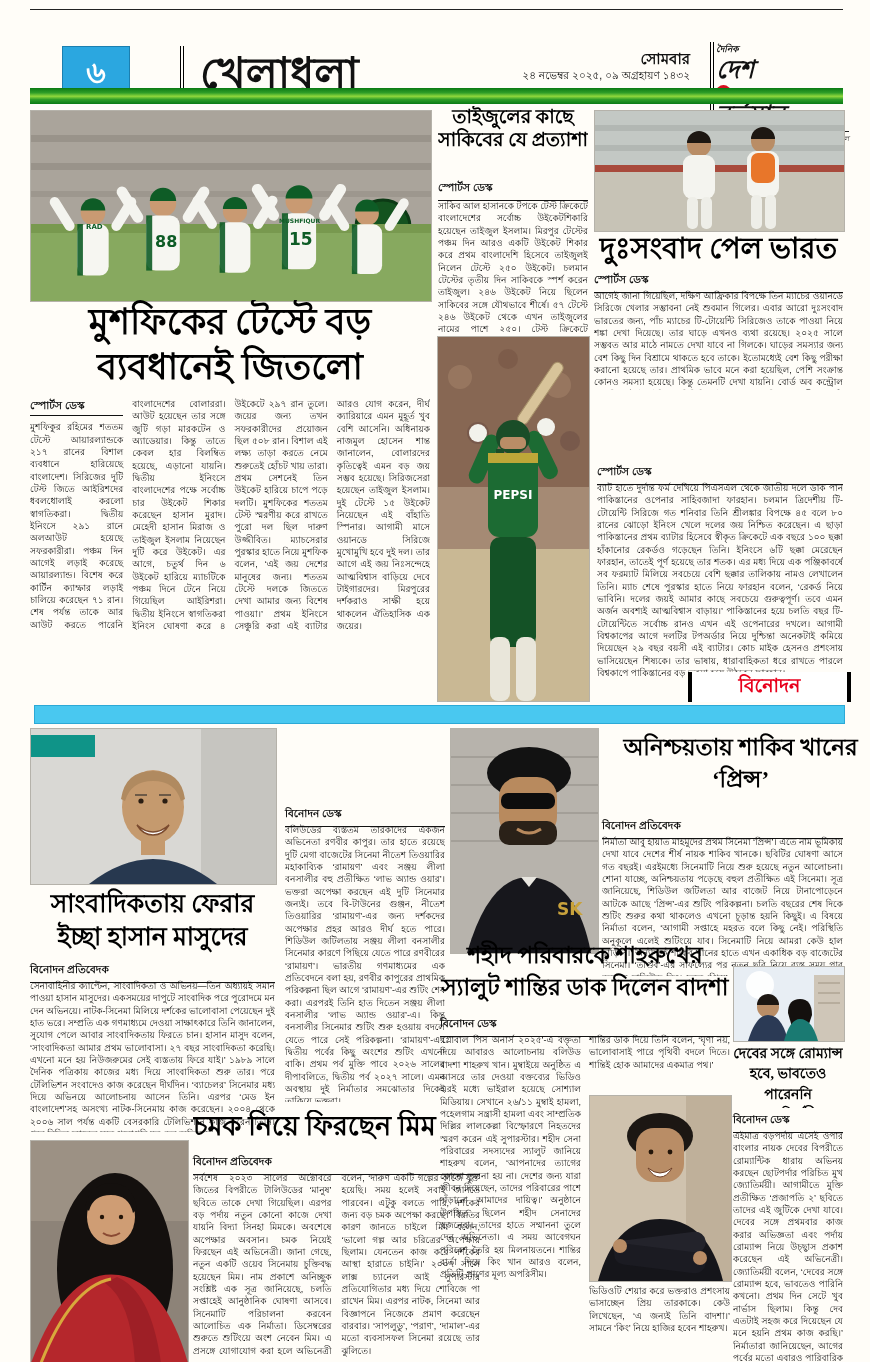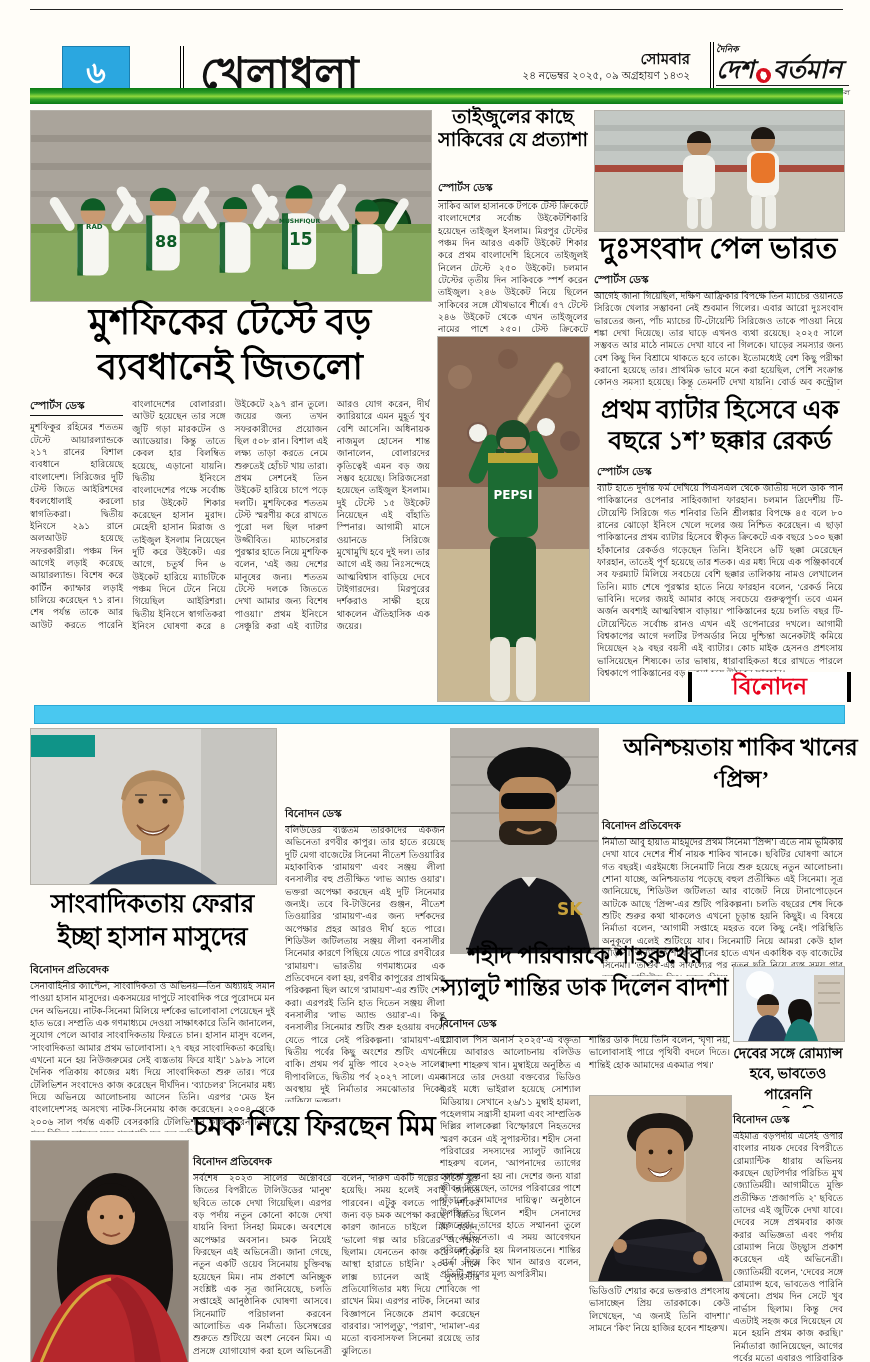--- a/index.html
+++ b/index.html
@@ -12,21 +12,21 @@
   .pagenum{left:62px;top:46px;width:66px;height:54px;background:#2ba7e0;border:1px solid #1b7fb0;
            color:#fff;font-size:30px;font-weight:bold;display:flex;align-items:center;justify-content:center;}
   .section-title{left:180px;top:46px;width:280px;height:56px;font-family:"Liberation Serif",serif;
            font-size:43px;font-weight:bold;border-left:4px double #000;padding-left:16px;line-height:56px;}
   .dateblock{left:500px;top:50px;width:190px;text-align:right;line-height:1.25;}
   .dateblock .day{font-size:15px;font-weight:bold;}
   .dateblock .date{font-size:10.5px;}
   .masthead{left:710px;top:42px;width:133px;border-left:4px double #000;padding-left:2px;font-style:italic;}
   .masthead .daily{font-size:9px;font-weight:bold;}
   .masthead .brand{font-family:"Liberation Serif",serif;font-size:25px;font-weight:bold;line-height:1.05;
-           display:flex;align-items:flex-end;gap:2px;white-space:nowrap;}
+           display:flex;align-items:flex-start;gap:2px;white-space:nowrap;flex-direction:column;}
   .masthead .emblem{display:inline-block;width:15px;height:15px;border-radius:50%;background:#d80f1e;position:relative;flex:0 0 auto;}
   .masthead .emblem::after{content:"";position:absolute;left:4px;top:3px;width:7px;height:9px;background:#fff;
            clip-path:polygon(20% 0,80% 10%,100% 55%,65% 100%,15% 80%,0 35%);}
   .masthead .tagline{font-size:7.5px;text-align:right;border-top:1px solid #222;margin-top:2px;padding-top:1px;}
   .green-bar{left:30px;top:88px;width:813px;height:16px;
            background:linear-gradient(180deg,#0a7a14 0%,#2f9e28 30%,#90d83c 52%,#2f9e28 72%,#0a7a14 100%);}
 
   
   .headline{font-family:"Liberation Serif",serif;font-weight:bold;color:#000;text-align:center;overflow:hidden;}
   .headline.left{text-align:left;}
@@ -35,21 +35,21 @@
   .cols-4{column-count:4;column-gap:9px;}
   .cols-2{column-count:2;column-gap:10px;}
   .cols-4 .byline,.cols-2 .byline{margin-bottom:5px;}
   .photo{overflow:hidden;background:#86efac;border:1px solid #b5b2aa;}
   .photo svg{display:block;width:100%;height:100%;}
   svg text{font-family:"DejaVu Sans",sans-serif;}
 
   
   .binodon-label{left:688px;top:672px;width:155px;height:30px;display:flex;align-items:center;justify-content:center;
            border-left:4px solid #000;border-right:4px solid #000;color:#e8001c;
-           font-family:"Liberation Serif",serif;font-size:23px;font-weight:bold;background:#fff;}
+           font-family:"Liberation Serif",serif;font-size:19px;font-weight:bold;background:#fff;}
   .cyan-bar{left:34px;top:705px;width:809px;height:17px;background:#49c8f0;border:1px solid #2ca9d6;}
 </style>
 </head>
 <body>
 
 <div class="page">
 
   <div class="abs topline"></div>
 
   <div class="abs pagenum">৬</div>
@@ -158,21 +158,20 @@
         <rect x="156" y="42" width="24" height="30" rx="7" fill="#e8762a"></rect>
         <rect x="156" y="84" width="11" height="34" rx="5" fill="#eeeee8"></rect>
         <rect x="170" y="84" width="11" height="34" rx="5" fill="#eeeee8"></rect>
       </g>
     </svg>
   </div>
   <div class="abs headline" style="left:594px;top:233px;width:249px;height:36px;font-size:29px;line-height:1.1;">দুঃসংবাদ পেল ভারত</div>
   <div class="abs byline" style="left:594px;top:272px;width:249px;">স্পোর্টস ডেস্ক</div>
   <div class="abs body-text" style="left:594px;top:290px;width:249px;height:100px;">আগেই জানা গিয়েছিল, দক্ষিণ আফ্রিকার বিপক্ষে তিন ম্যাচের ওয়ানডে সিরিজে খেলার সম্ভাবনা নেই শুবমান গিলের। এবার আরো দুঃসংবাদ ভারতের জন্য, পাঁচ ম্যাচের টি-টোয়েন্টি সিরিজেও তাকে পাওয়া নিয়ে শঙ্কা দেখা দিয়েছে। তার ঘাড়ে এখনও ব্যথা রয়েছে। ২০২৫ সালে সম্ভবত আর মাঠে নামতে দেখা যাবে না গিলকে। ঘাড়ের সমস্যার জন্য বেশ কিছু দিন বিশ্রামে থাকতে হবে তাকে। ইতোমধ্যেই বেশ কিছু পরীক্ষা করানো হয়েছে তার। প্রাথমিক ভাবে মনে করা হয়েছিল, পেশি সংক্রান্ত কোনও সমস্যা হয়েছে। কিন্তু তেমনটি দেখা যায়নি। বোর্ড অব কন্ট্রোল ফর ক্রিকেট ইন ইন্ডিয়া (বিসিসিআই) সূত্রে খবর নিয়ে ভারতীয় একটি সংবাদমাধ্যম জানিয়েছে, গিলের সমস্যা গুরুতর। ব্যথা কমাতে ইনজেকশন নিতে হয়েছে ২৬ বছরের এই ব্যাটারকে। আরও কিছু দিন চিকিৎসা চলতে পারে তার। এর পর শুরু হবে রিহ্যাব। সম্ভবত আগামী জানুয়ারিতে নিউজিল্যান্ডের বিপক্ষে সিরিজ দিয়ে আবারো মাঠে ফিরতে পারেন গিল। বিসিসিআইয়ের এক কর্মকর্তা বলেন, ‘টেস্ট দিয়েই ফেরার সম্ভাবনা বেশি। তার আগে ওয়ানডে কিংবা টি-টোয়েন্টি সিরিজেও তার খেলার সম্ভাবনা কম।’</div>
 
-  <div class="abs headline" style="left:597px;top:394px;width:246px;height:66px;font-size:25px;line-height:1.25;">প্রথম ব্যাটার হিসেবে এক বছরে ১শ’ ছক্কার রেকর্ড</div>
   <div class="abs byline" style="left:597px;top:464px;width:246px;">স্পোর্টস ডেস্ক</div>
   <div class="abs body-text" style="left:597px;top:482px;width:246px;height:216px;">ব্যাট হাতে দুর্দান্ত ফর্ম দেখিয়ে পিএসএল থেকে জাতীয় দলে ডাক পান পাকিস্তানের ওপেনার সাহিবজাদা ফারহান। চলমান ত্রিদেশীয় টি-টোয়েন্টি সিরিজে গত শনিবার তিনি শ্রীলঙ্কার বিপক্ষে ৪৫ বলে ৮০ রানের ঝোড়ো ইনিংস খেলে দলের জয় নিশ্চিত করেছেন। এ ছাড়া পাকিস্তানের প্রথম ব্যাটার হিসেবে স্বীকৃত ক্রিকেটে এক বছরে ১০০ ছক্কা হাঁকানোর রেকর্ডও গড়েছেন তিনি। ইনিংসে ৬টি ছক্কা মেরেছেন ফারহান, তাতেই পূর্ণ হয়েছে তার শতক। এর মধ্য দিয়ে এক পঞ্জিকাবর্ষে সব ফরম্যাট মিলিয়ে সবচেয়ে বেশি ছক্কার তালিকায় নামও লেখালেন তিনি। ম্যাচ শেষে পুরস্কার হাতে নিয়ে ফারহান বলেন, ‘রেকর্ড নিয়ে ভাবিনি। দলের জয়ই আমার কাছে সবচেয়ে গুরুত্বপূর্ণ। তবে এমন অর্জন অবশ্যই আত্মবিশ্বাস বাড়ায়।’ পাকিস্তানের হয়ে চলতি বছর টি-টোয়েন্টিতে সর্বোচ্চ রানও এখন এই ওপেনারের দখলে। আগামী বিশ্বকাপের আগে দলটির টপঅর্ডার নিয়ে দুশ্চিন্তা অনেকটাই কমিয়ে দিয়েছেন ২৯ বছর বয়সী এই ব্যাটার। কোচ মাইক হেসনও প্রশংসায় ভাসিয়েছেন শিষ্যকে। তার ভাষায়, ধারাবাহিকতা ধরে রাখতে পারলে বিশ্বকাপে পাকিস্তানের বড় ভরসা হয়ে উঠবেন ফারহান।</div>
 
   <div class="abs binodon-label">বিনোদন</div>
   <div class="abs cyan-bar"></div>
 
   <div class="abs photo" style="left:30px;top:728px;width:245px;height:155px;">
     <svg viewBox="0 0 245 155">
       <rect width="245" height="155" fill="#d9d8d4"></rect>
       <rect x="170" width="75" height="155" fill="#c6c5c0"></rect>

